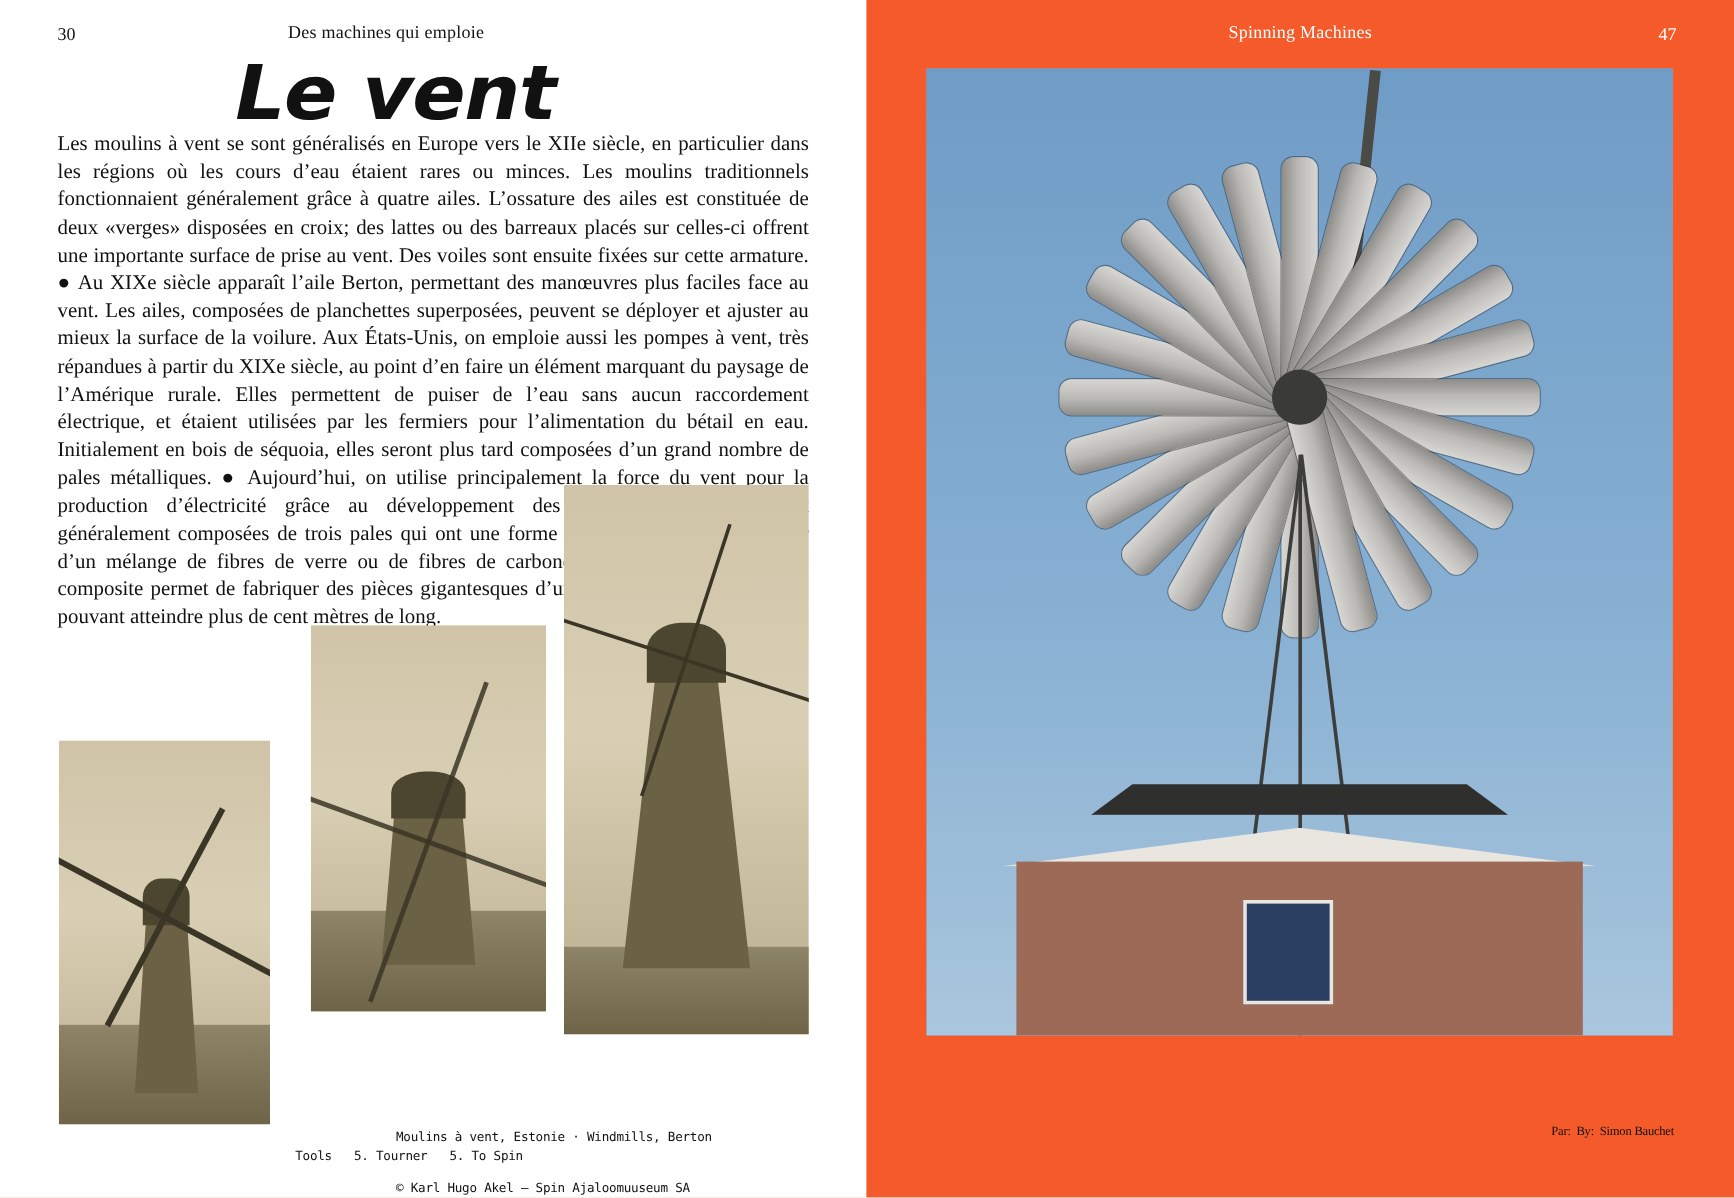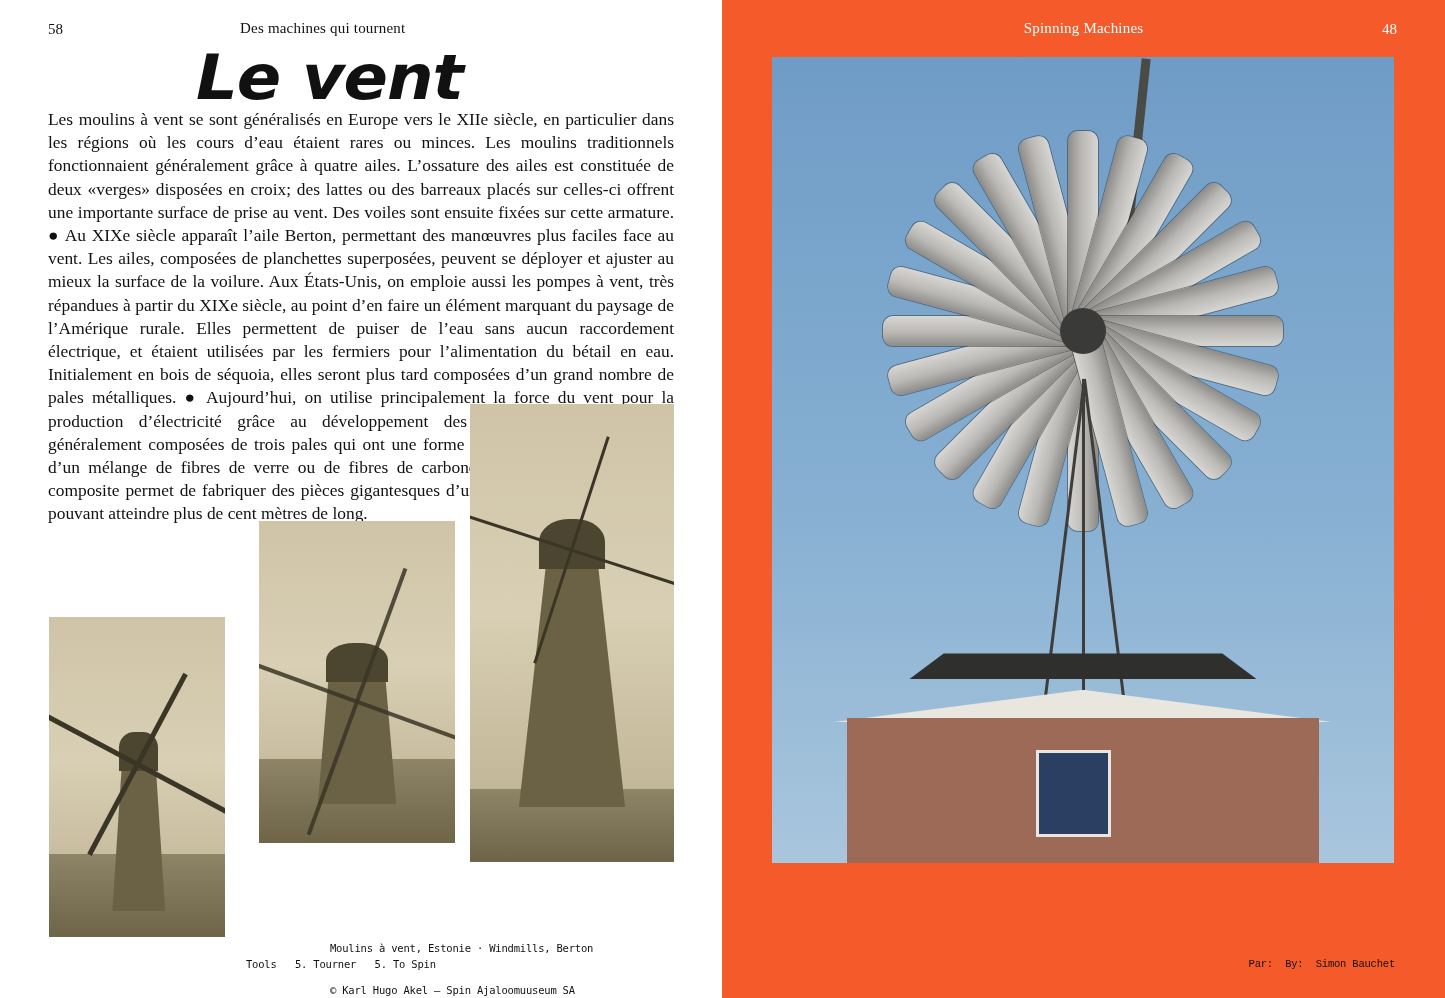--- a/index.html
+++ b/index.html
@@ -131,22 +131,22 @@
     left: 50px;
     top: 57px;
     width: 622px;
     height: 806px;
     overflow: hidden;
     background: #7ea6cd;
   }
   .colophon-right {
     position: absolute;
     right: 50px;
-    top: 958px;
-    font-family: Liberation Mono, monospace;
+    top: 938px;
+    font-family: Liberation Serif, serif;
     font-size: 10.5px;
     letter-spacing: -0.2px;
     color: #111111;
     white-space: pre;
   }
 
   
   .sepia-sky {
     position: absolute; inset: 0;
     background: linear-gradient(to bottom, #cfc4a8 0%, #d9cfb4 45%, #b9ad8d 100%);
@@ -224,22 +224,22 @@
     clip-path: polygon(10% 0%, 90% 0%, 100% 100%, 0% 100%);
   }
 </style>
 </head>
 <body>
 
 <div class="spread">
 
   <div class="page-left">
 
-    <div class="folio folio-left">58</div>
-    <div class="running-head head-left">Des machines qui tournent</div>
+    <div class="folio folio-left">30</div>
+    <div class="running-head head-left">Des machines qui emploie</div>
 
     <div class="title-le-vent">Le vent</div>
 
     <div class="body-text">Les moulins à vent se sont généralisés en Europe vers le XIIe siècle, en particulier dans les régions où les cours d’eau étaient rares ou minces. Les moulins traditionnels fonctionnaient généralement grâce à quatre ailes. L’ossature des ailes est constituée de deux «verges» disposées en croix; des lattes ou des barreaux placés sur celles-ci offrent une importante surface de prise au vent. Des voiles sont ensuite fixées sur cette armature. ● Au XIXe siècle apparaît l’aile Berton, permettant des manœuvres plus faciles face au vent. Les ailes, composées de planchettes superposées, peuvent se déployer et ajuster au mieux la surface de la voilure. Aux États-Unis, on emploie aussi les pompes à vent, très répandues à partir du XIXe siècle, au point d’en faire un élément marquant du paysage de l’Amérique rurale. Elles permettent de puiser de l’eau sans aucun raccordement électrique, et étaient utilisées par les fermiers pour l’alimentation du bétail en eau. Initialement en bois de séquoia, elles seront plus tard composées d’un grand nombre de pales métalliques. ● Aujourd’hui, on utilise principalement la force du vent pour la production d’électricité grâce au développement des éoliennes. Celles-ci sont généralement composées de trois pales qui ont une forme organique structurée à partir d’un mélange de fibres de verre ou de fibres de carbone et de résine. Ce matériau composite permet de fabriquer des pièces gigantesques d’un seul tenant, certaines pales pouvant atteindre plus de cent mètres de long.</div>
 
     <div class="photo ph1">
       <div class="sepia-sky"></div>
       <div class="sepia-ground"></div>
       <div class="mill-body" style="left:36%;top:46%;width:30%;height:46%;clip-path:polygon(18% 0%,82% 0%,100% 100%,0% 100%);"></div>
       <div class="mill-body mill-dark" style="left:40%;top:36%;width:22%;height:12%;border-radius:40% 40% 0 0;"></div>
@@ -275,21 +275,21 @@
       <div>Moulins à vent, Estonie · Windmills, Berton</div>
       <div>© Karl Hugo Akel – Spin Ajaloomuuseum SA</div>
     </div>
 
     <div class="colophon-left">Tools   5. Tourner   5. To Spin</div>
   </div>
 
   <div class="page-right">
 
     <div class="running-head head-right"><span>Spinning Machines</span></div>
-    <div class="folio folio-right">48</div>
+    <div class="folio folio-right">47</div>
 
     <div class="photo-main">
       <div class="sky"></div>
 
       <div class="mast"></div>
 
       <div>
         <div class="blade" style="transform: rotate(0deg) translateY(0);"></div>
         <div class="blade" style="transform: rotate(15deg);"></div>
         <div class="blade" style="transform: rotate(30deg);"></div>

